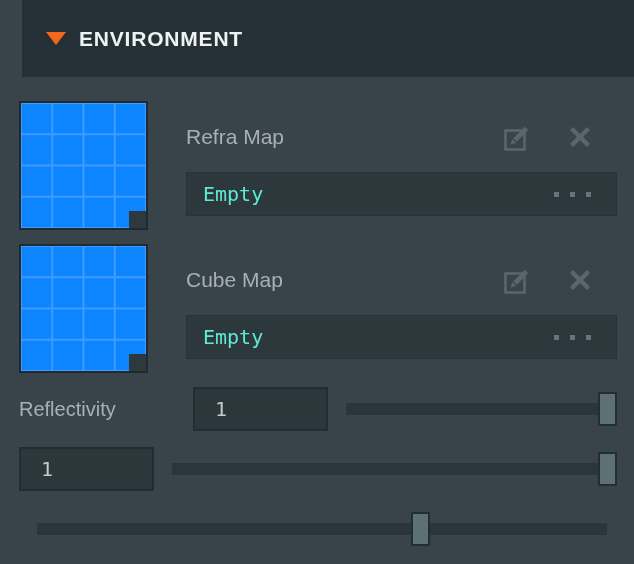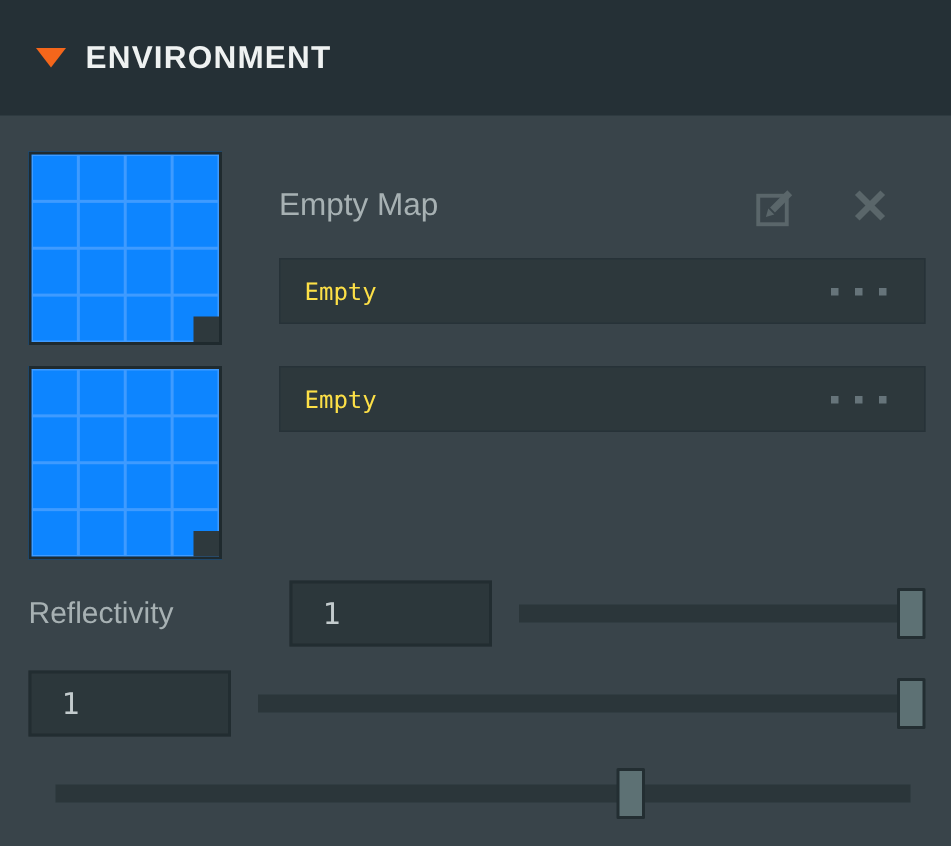--- a/index.html
+++ b/index.html
@@ -12,20 +12,21 @@
   .panel { width: 634px; height: 564px; background: #39444a; }
 
   
   .header {
     height: 77px;
     background: #253036;
     display: flex;
     align-items: center;
     padding-left: 24px;
     cursor: pointer;
+    margin-left: 22px;
   }
   .tri {
     width: 0; height: 0;
     border-left: 10px solid transparent;
     border-right: 10px solid transparent;
     border-top: 13px solid #f4661b;
     margin-right: 13px;
   }
   .title {
     color: #eff2f2;
@@ -72,22 +73,22 @@
     background: #2d383c;
     border: 1px solid #273238;
     display: flex;
     align-items: center;
     padding: 0 25px 0 16px;
     cursor: pointer;
   }
   .asset-value {
     flex: 1;
     font-family: "DejaVu Sans Mono", monospace;
-    font-size: 16px;
-    color: #fde047;
+    font-size: 20px;
+    color: #5eead4;
   }
   .dots { display: flex; gap: 11px; cursor: pointer; }
   .dots i { display: block; width: 5px; height: 5px; background: #66747a; }
 
   
   .prop-row { display: flex; align-items: center; height: 44px; margin-bottom: 16px; }
   .prop-label {
     width: 174px;
     flex: none;
     color: #a7b1b3;
@@ -140,21 +141,21 @@
   </div>
 
   <div class="body">
 
     <div class="map-group">
       <div class="thumb">
         <div class="notch"></div>
       </div>
       <div class="map-right">
         <div class="map-head">
-          <span class="map-label">Empty Map</span>
+          <span class="map-label">Refra Map</span>
           <span class="icon-btn edit">
             <svg width="30" height="30" viewBox="0 0 30 30">
               <rect x="3.5" y="8.5" width="19" height="19" fill="none" stroke="currentColor" stroke-width="2.6"></rect>
               <line x1="13" y1="18" x2="24.5" y2="6.5" stroke="currentColor" stroke-width="4.6"></line>
               <path d="M8.6 22.6 L14.2 21 L10.2 17 Z" fill="currentColor"></path>
             </svg>
           </span>
           <span class="icon-btn remove">
             <svg width="24" height="24" viewBox="0 0 24 24">
               <line x1="3.5" y1="3.5" x2="20.5" y2="20.5" stroke="currentColor" stroke-width="4.4"></line>
@@ -171,20 +172,36 @@
             </span>
         </div>
       </div>
     </div>
 
     <div class="map-group">
       <div class="thumb">
         <div class="notch"></div>
       </div>
       <div class="map-right">
+        <div class="map-head">
+          <span class="map-label">Cube Map</span>
+          <span class="icon-btn edit">
+            <svg width="30" height="30" viewBox="0 0 30 30">
+              <rect x="3.5" y="8.5" width="19" height="19" fill="none" stroke="currentColor" stroke-width="2.6"></rect>
+              <line x1="13" y1="18" x2="24.5" y2="6.5" stroke="currentColor" stroke-width="4.6"></line>
+              <path d="M8.6 22.6 L14.2 21 L10.2 17 Z" fill="currentColor"></path>
+            </svg>
+          </span>
+          <span class="icon-btn remove">
+            <svg width="24" height="24" viewBox="0 0 24 24">
+              <line x1="3.5" y1="3.5" x2="20.5" y2="20.5" stroke="currentColor" stroke-width="4.4"></line>
+              <line x1="20.5" y1="3.5" x2="3.5" y2="20.5" stroke="currentColor" stroke-width="4.4"></line>
+            </svg>
+          </span>
+        </div>
         <div class="asset-field">
           <span class="asset-value">Empty</span>
           <span class="dots">
               <i></i>
               <i></i>
               <i></i>
             </span>
         </div>
       </div>
     </div>

